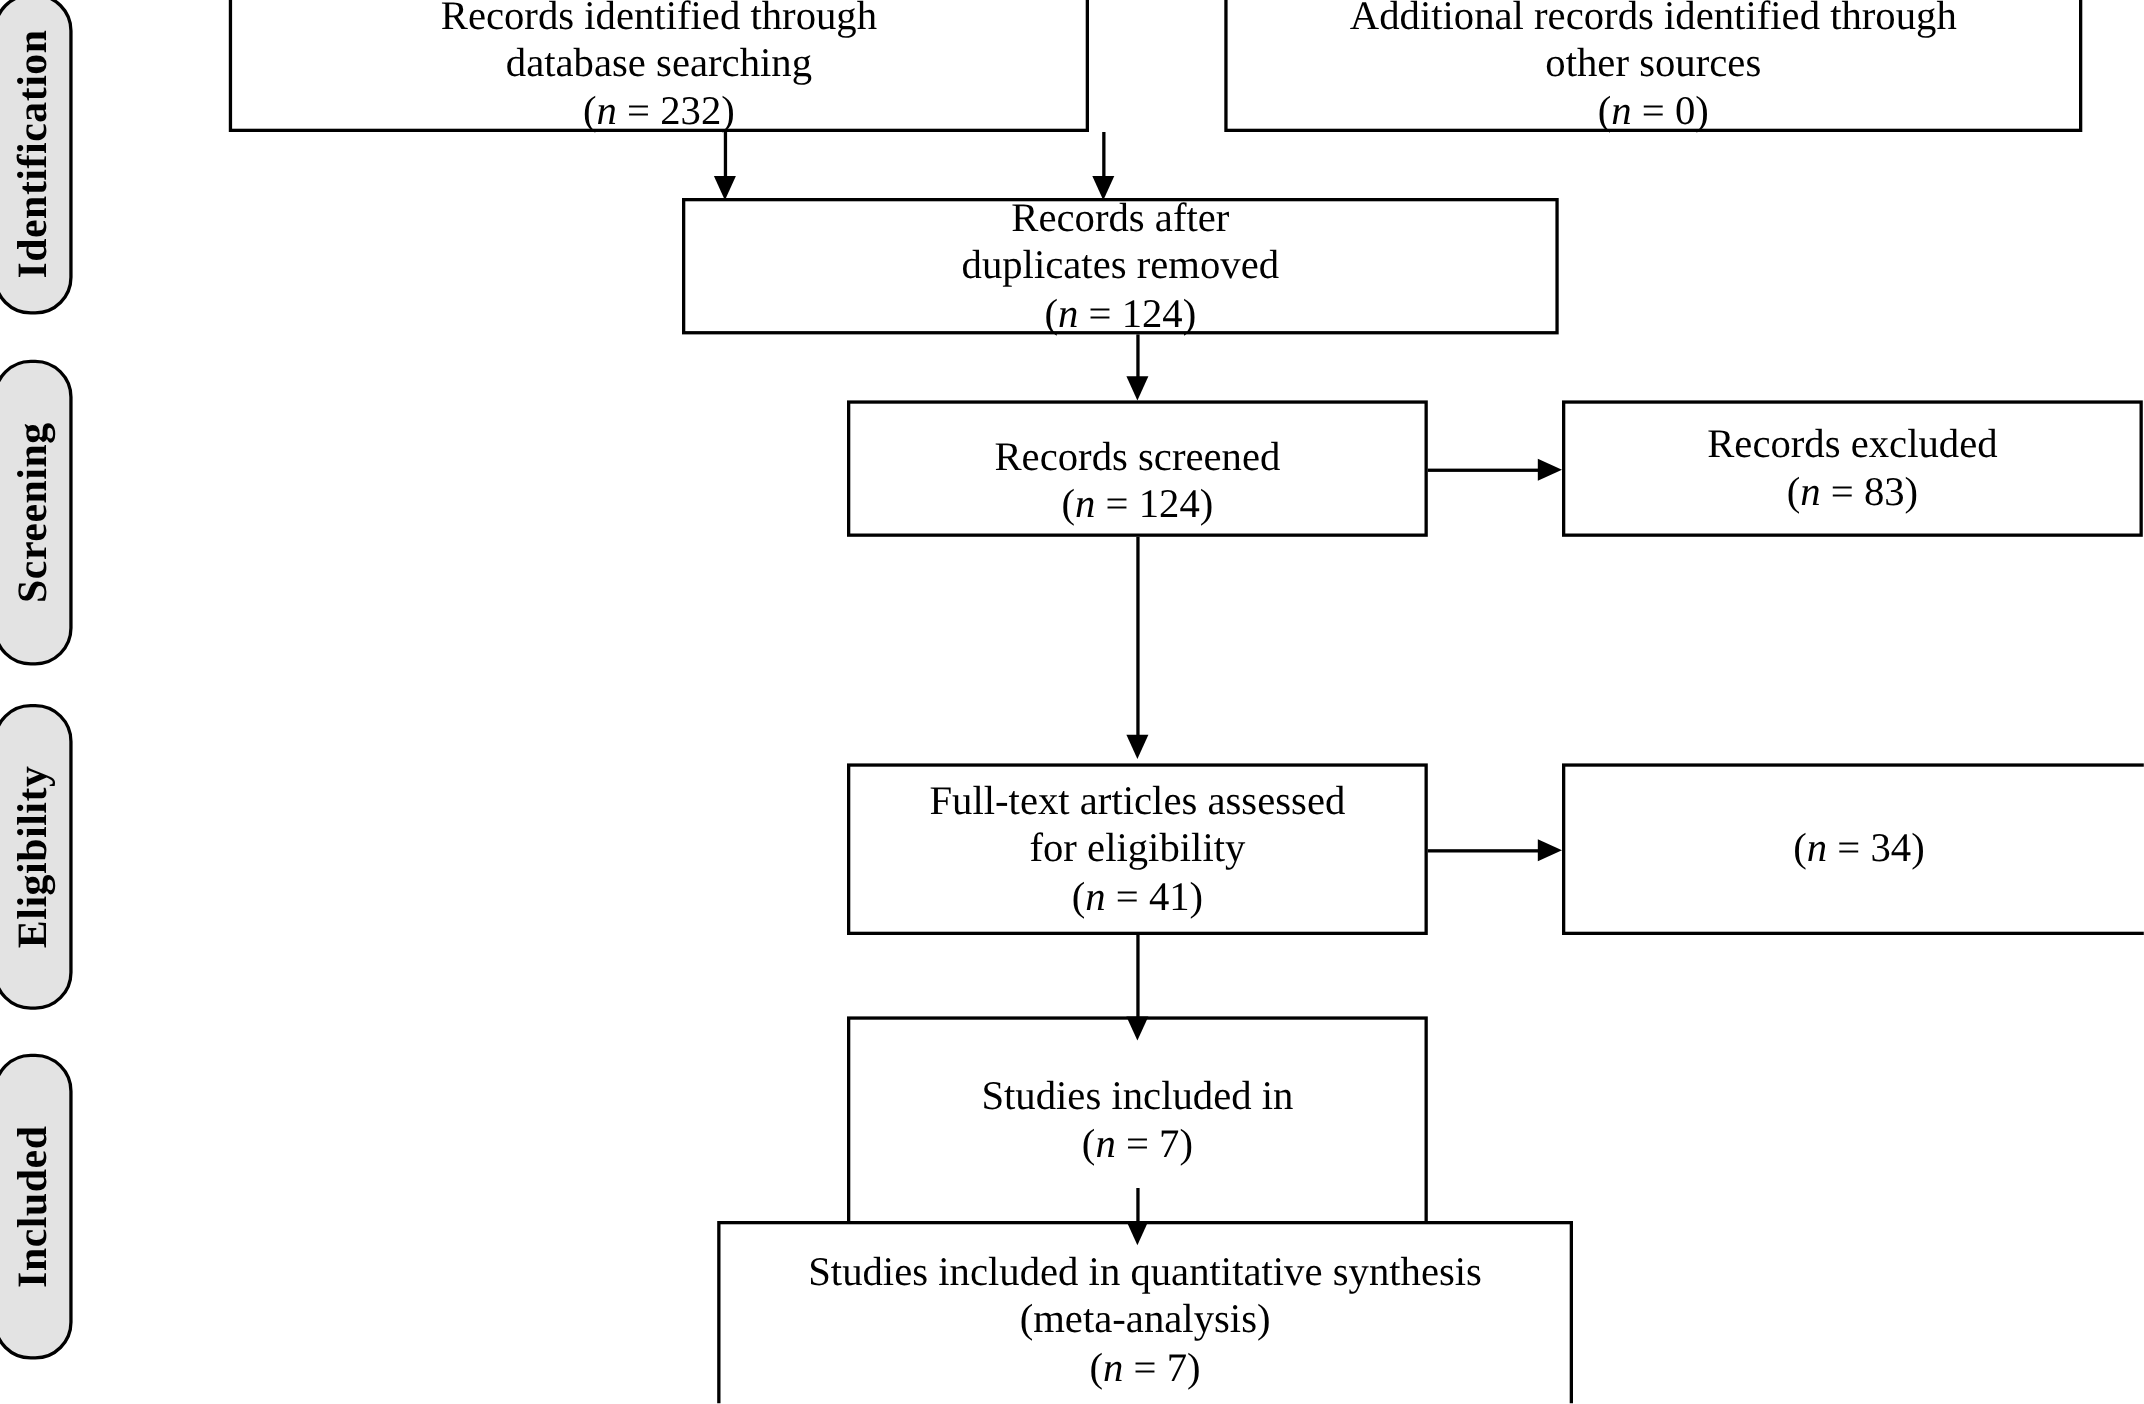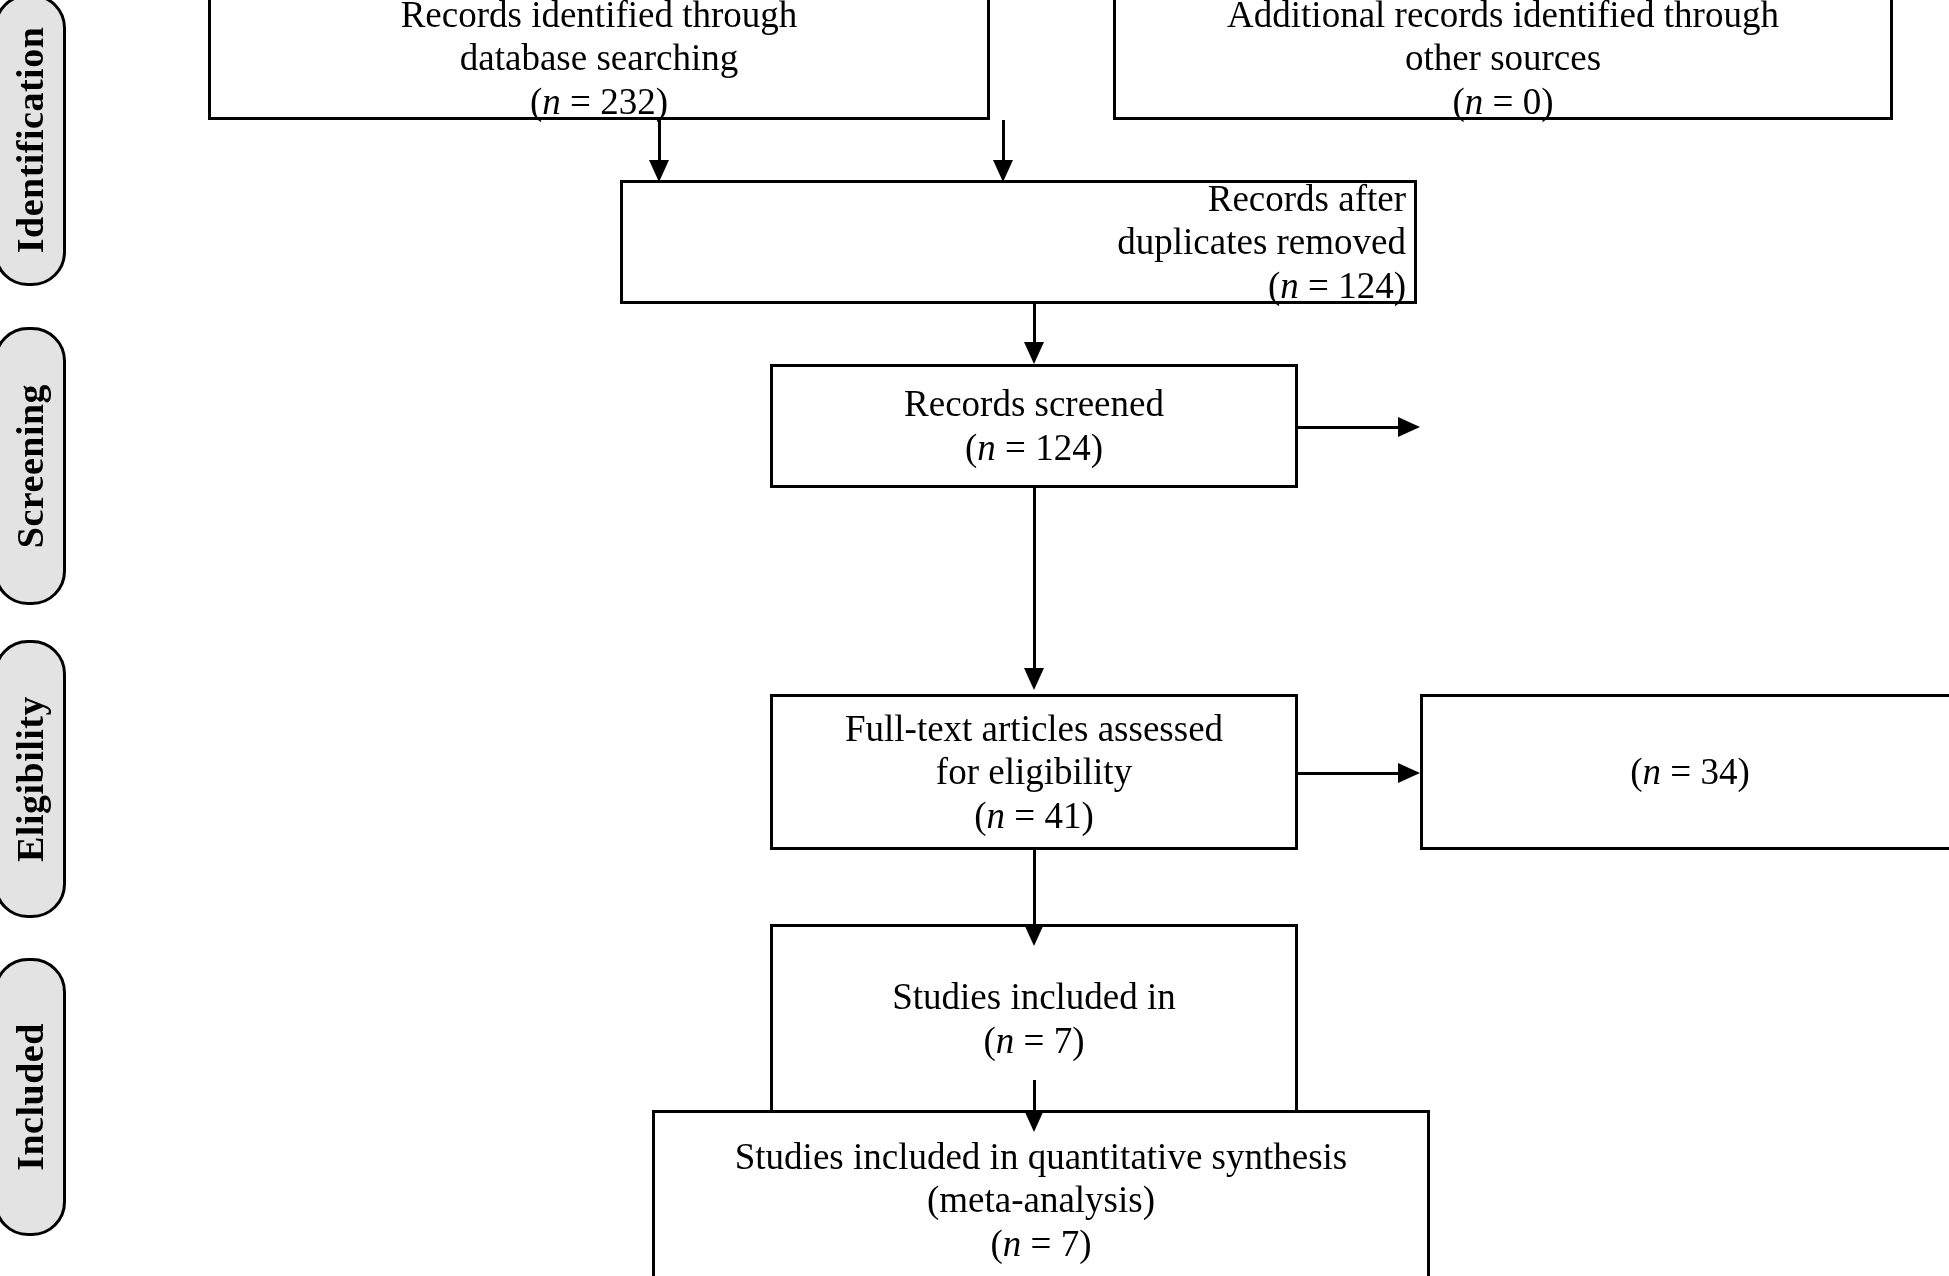--- a/index.html
+++ b/index.html
@@ -128,31 +128,35 @@
     <span class="line">database searching</span>
     <span class="line nline">(<i>n</i> = <span>232</span>)</span>
   </div>
 
   <div class="flow-box" style="left:1113px; top:-4px; width:780px; height:124px;">
     <span class="line">Additional records identified through</span>
     <span class="line">other sources</span>
     <span class="line nline">(<i>n</i> = <span>0</span>)</span>
   </div>
 
-  <div class="flow-box" style="left:620px; top:180px; width:797px; height:124px;align-items:flex-end;">
+  <div class="flow-box" style="left:620px; top:180px; width:797px; height:124px;">
     <span class="line">Records after</span>
     <span class="line">duplicates removed</span>
     <span class="line nline">(<i>n</i> = <span>124</span>)</span>
   </div>
 
-  <div class="flow-box" style="left:770px; top:364px; width:528px; height:124px;">
+  <div class="flow-box" style="left:770px; top:364px; width:528px; height:124px;justify-content:flex-end;">
     <span class="line">Records screened</span>
     <span class="line nline">(<i>n</i> = <span>124</span>)</span>
   </div>
 
+  <div class="flow-box" style="left:1420px; top:364px; width:528px; height:124px;">
+    <span class="line">Records excluded</span>
+    <span class="line nline">(<i>n</i> = <span>83</span>)</span>
+  </div>
 
   <div class="flow-box" style="left:770px; top:694px; width:528px; height:156px;">
     <span class="line">Full-text articles assessed</span>
     <span class="line">for eligibility</span>
     <span class="line nline">(<i>n</i> = <span>41</span>)</span>
   </div>
 
   <div class="flow-box" style="left:1420px; top:694px; width:540px; height:156px;">
     <span class="line nline">(<i>n</i> = <span>34</span>)</span>
   </div>

